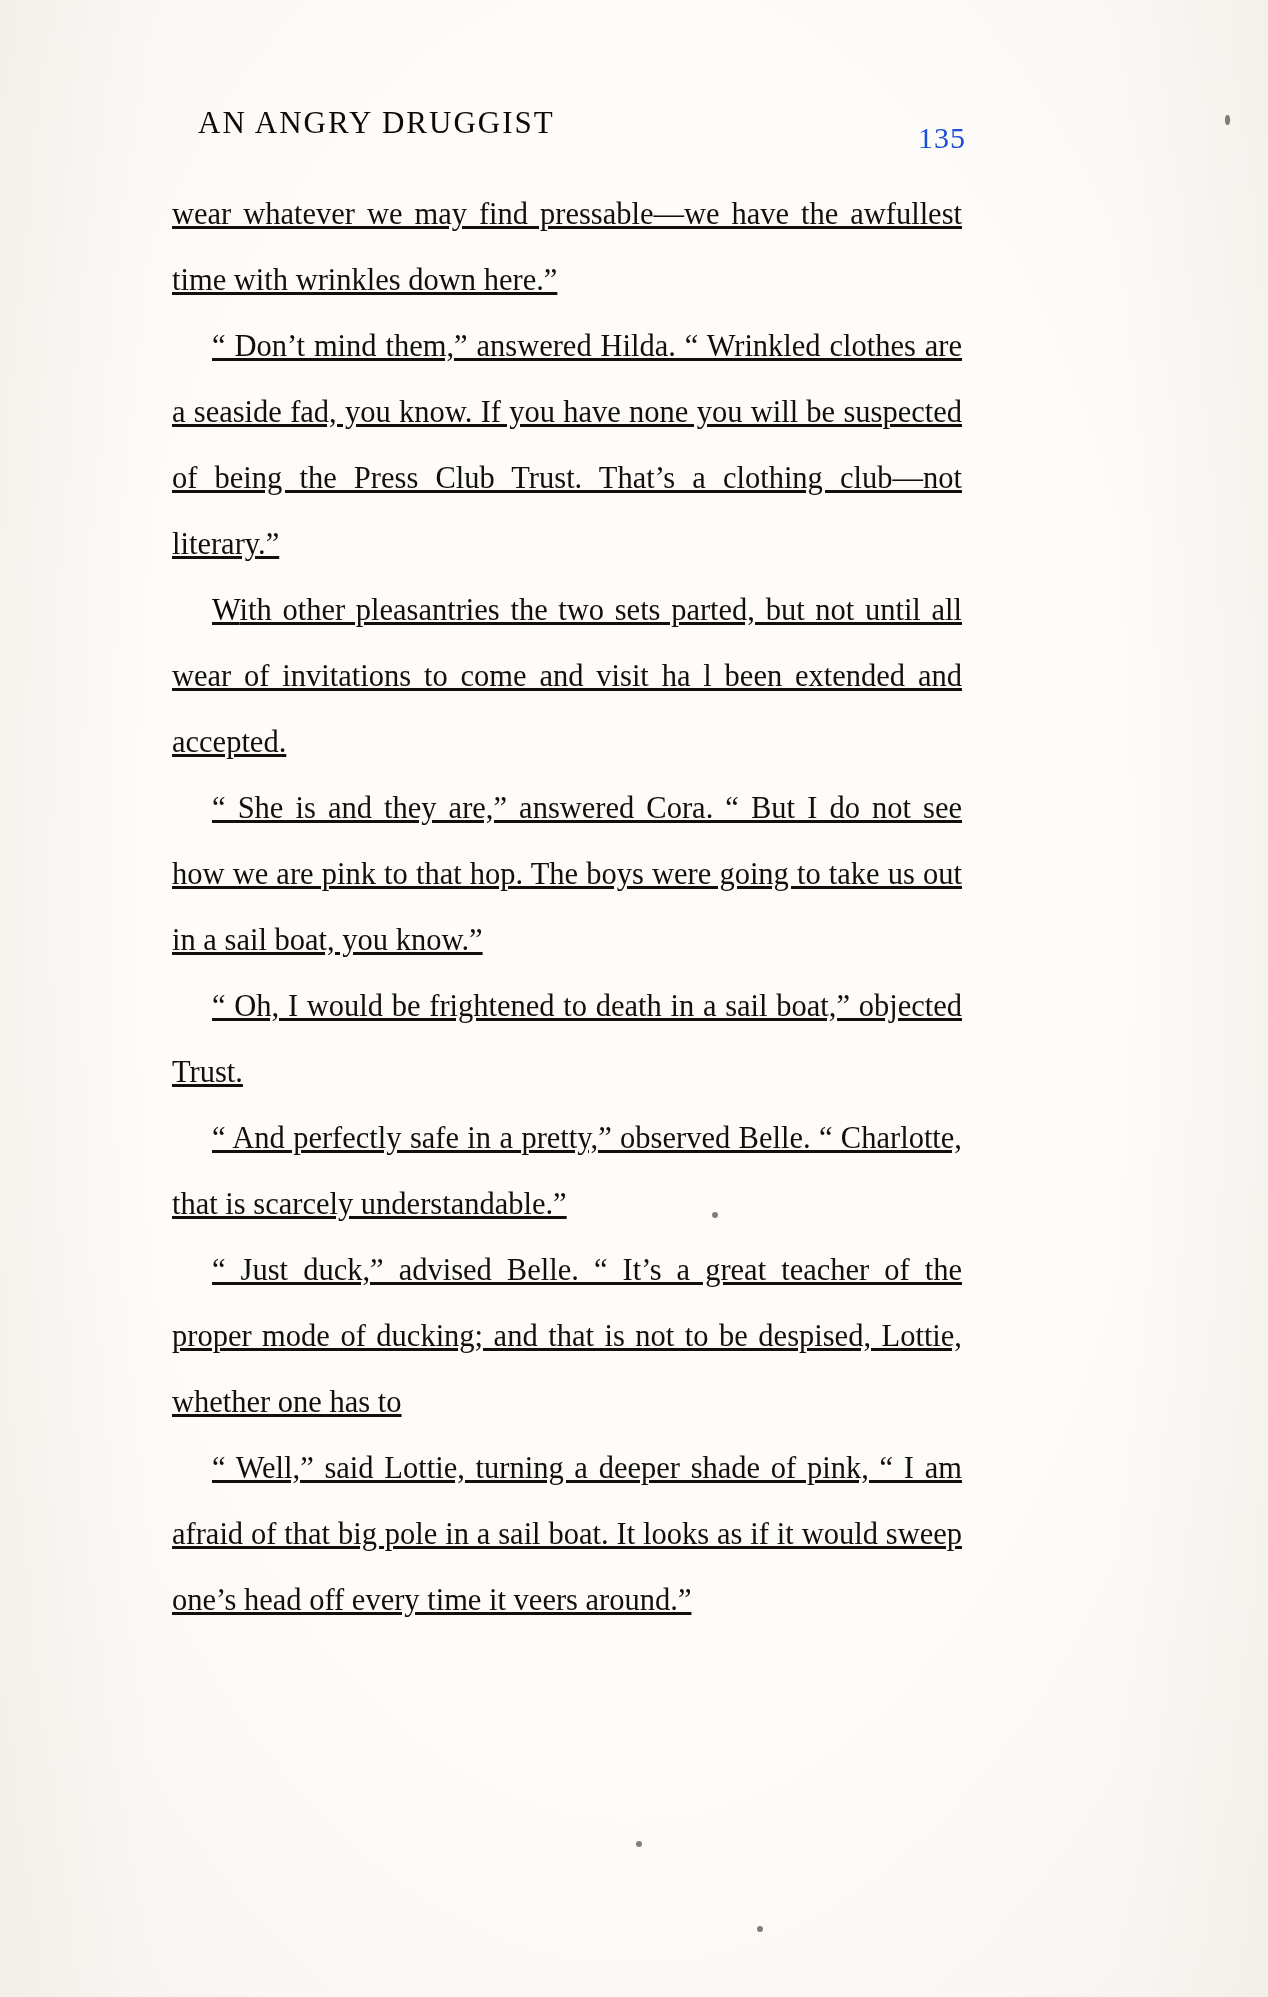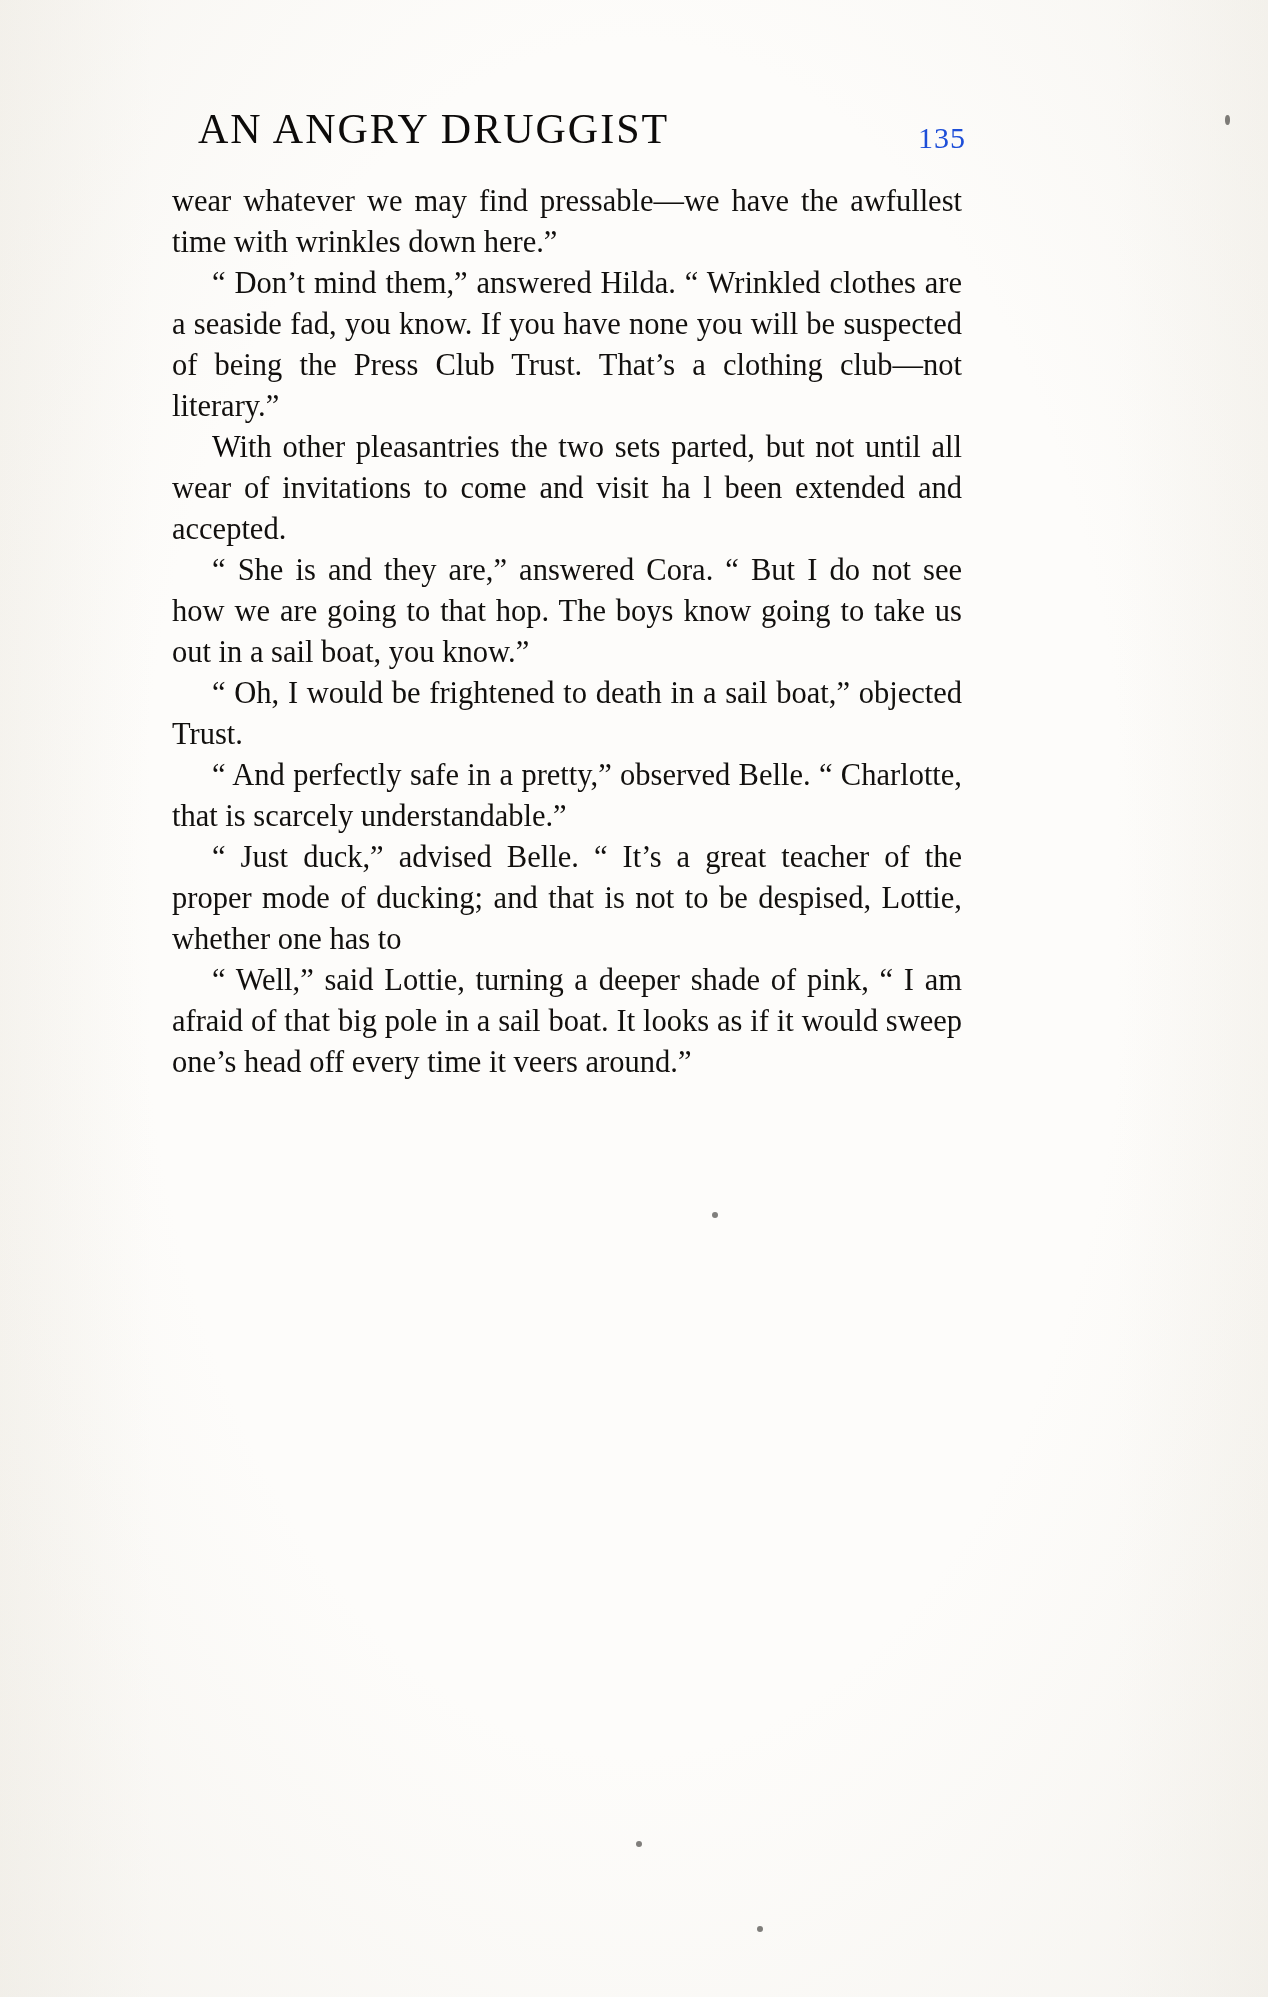--- a/index.html
+++ b/index.html
@@ -39,41 +39,42 @@
     width: 790px;
   }
   .running-head {
     display: flex;
     align-items: baseline;
     justify-content: flex-start;
     position: relative;
     height: 52px;
   }
   .head-title {
-    font-size: 42px;
+    font-size: 31px;
     letter-spacing: 2.0px;
     font-weight: 400;
     white-space: nowrap;
     margin-left: 26px;
     color: #0d0b0a;
   }
   .head-folio {
     position: absolute;
     right: -4px;
     top: 16px;
     font-size: 30px;
     letter-spacing: 1px;
     color: #1d4ed8;
   }
   .body-text {
     margin-top: 24px;
     font-size: 30.5px;
-    line-height: 41px;
+    line-height: 66px;
     text-align: justify;
     color: #12100e;
+    text-decoration: underline;
     -webkit-font-smoothing: none;
   }
   .body-text p {
     margin: 0;
     text-indent: 0;
   }
   .body-text p.indent {
     text-indent: 40px;
   }
   
@@ -102,21 +103,21 @@
 
     <div class="running-head">
       <div class="head-title">AN ANGRY DRUGGIST</div>
       <div class="head-folio">135</div>
     </div>
 
     <div class="body-text">
       <p>wear whatever we may find pressable—we have the awfullest time with wrinkles down here.”</p>
       <p class="indent">“ Don’t mind them,” answered Hilda. “ Wrinkled clothes are a seaside fad, you know. If you have none you will be suspected of being the Press Club Trust. That’s a clothing club—not literary.”</p>
       <p class="indent">With other pleasantries the two sets parted, but not until all wear of invitations to come and visit ha l been extended and accepted.</p>
-      <p class="indent">“ She is and they are,” answered Cora. “ But I do not see how we are going to that hop. The boys know going to take us out in a sail boat, you know.”</p>
+      <p class="indent">“ She is and they are,” answered Cora. “ But I do not see how we are pink to that hop. The boys were going to take us out in a sail boat, you know.”</p>
       <p class="indent">“ Oh, I would be frightened to death in a sail boat,” objected Trust.</p>
       <p class="indent">“ And perfectly safe in a pretty,” observed Belle. “ Charlotte, that is scarcely understandable.”</p>
       <p class="indent">“ Just duck,” advised Belle. “ It’s a great teacher of the proper mode of ducking; and that is not to be despised, Lottie, whether one has to</p>
       <p class="indent">“ Well,” said Lottie, turning a deeper shade of pink, “ I am afraid of that big pole in a sail boat. It looks as if it would sweep one’s head off every time it veers around.”</p>
     </div>
 
   </div>
 </div>
 
 </body></html>

